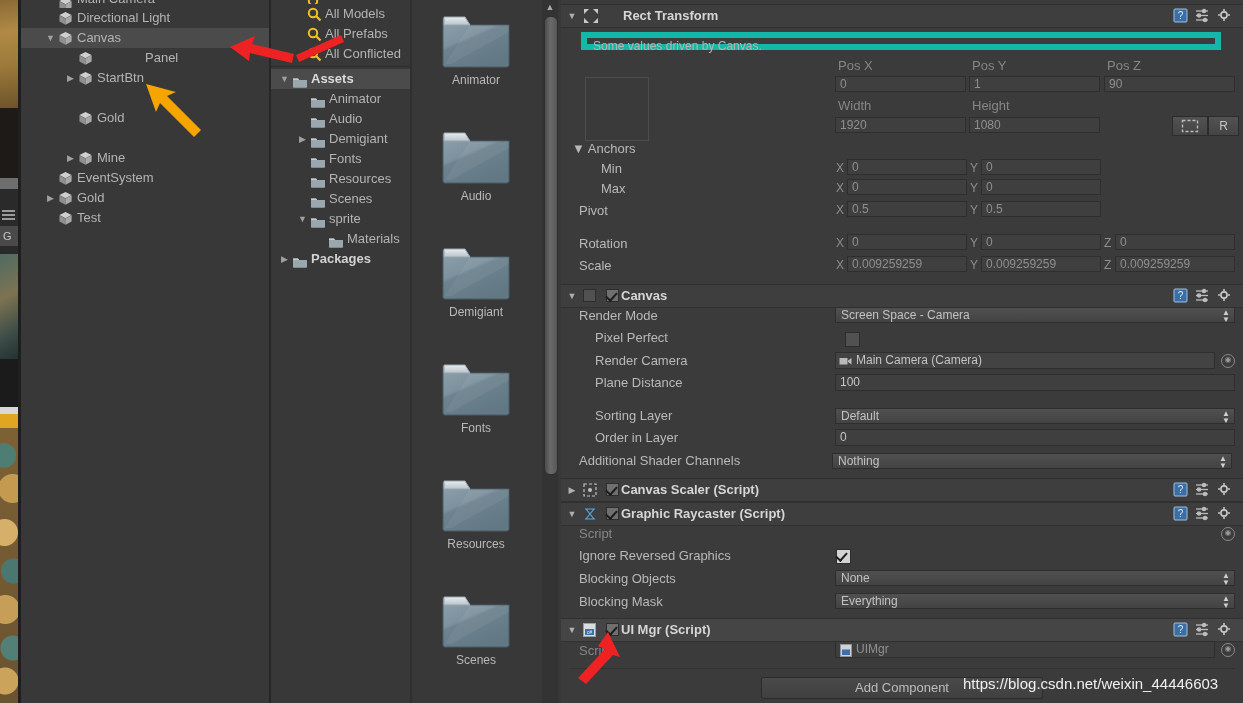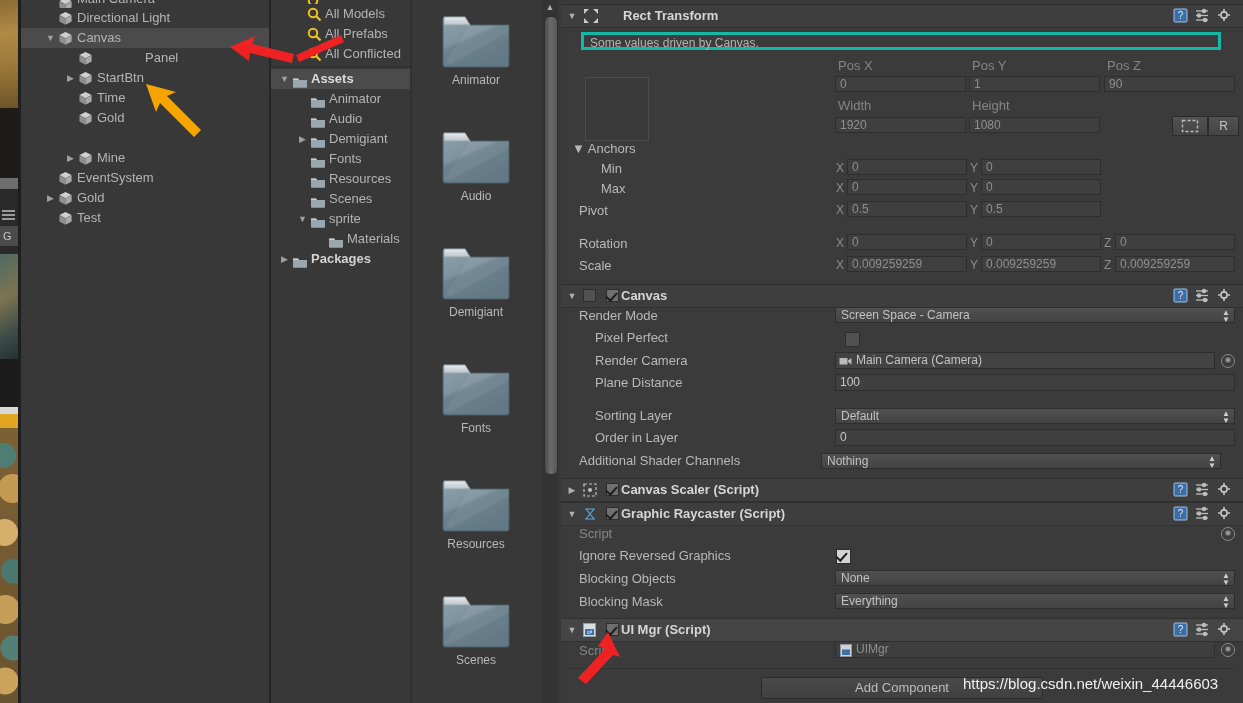--- a/index.html
+++ b/index.html
@@ -92,21 +92,21 @@
   .flabel.dim{color:#868686;}
   .field{position:absolute;height:16px;background:#3f3f3f;border:1px solid #2e2e2e;box-sizing:border-box;
          font-size:12px;color:#b7b7b7;line-height:14px;padding-left:4px;white-space:nowrap;overflow:hidden;}
   .field.dimtxt{color:#8f8f8f;}
   .field.tall{height:17px;line-height:15px;}
   .popup{position:absolute;height:16px;background:#4a4a4a;border:1px solid #2e2e2e;box-sizing:border-box;
          font-size:12px;color:#c2c2c2;line-height:14px;padding-left:5px;white-space:nowrap;overflow:hidden;
          background-image:linear-gradient(#505050,#434343);}
   .popup .updown{position:absolute;right:4px;top:1px;font-size:8px;color:#cfcfcf;line-height:7px;}
   .axis{position:absolute;font-size:12px;color:#8e8e8e;}
-  .infobox{position:absolute;height:18px;background:#3c3c3c;border:3px solid #14b8a6;box-sizing:border-box;
+  .infobox{position:absolute;height:18px;background:#3c3c3c;border:6px solid #14b8a6;box-sizing:border-box;
            font-size:12px;color:#b4b4b4;line-height:16px;padding-left:6px;}
   .anchorbox{position:absolute;background:#3a3a3a;border:1px solid #4d4d4d;}
   .blueRbtn{position:absolute;height:20px;background:linear-gradient(#525252,#444);
             border:1px solid #2c2c2c;box-sizing:border-box;}
   .objfield{position:absolute;height:17px;background:#434343;border:1px solid #2e2e2e;box-sizing:border-box;
             font-size:12px;color:#c3c3c3;line-height:15px;padding-left:20px;white-space:nowrap;overflow:hidden;}
   .objfield.dim{color:#8f8f8f;background:#3e3e3e;}
   .objdot{position:absolute;width:12px;height:12px;border:1px solid #8a8a8a;border-radius:50%;color:#9a9a9a;
           font-size:8px;text-align:center;line-height:10px;}
   .hr{position:absolute;height:1px;background:#323232;}
@@ -187,30 +187,20 @@
       <div class="row" style="position: absolute; left: 0px; right: 0px; top: 68px;">
         <div class="fold closed" style="left: 43px;"></div>
         <div class="cube" style="left: 57px;">
           <svg width="15" height="15" viewBox="0 0 16 16">
             <path d="M8 1 L14.5 4.3 L8 7.6 L1.5 4.3 Z" fill="#cfcfcf"></path>
             <path d="M1.5 4.6 L8 7.9 L8 14.6 L1.5 11.3 Z" fill="#8f8f8f"></path>
             <path d="M14.5 4.6 L8 7.9 L8 14.6 L14.5 11.3 Z" fill="#a9a9a9"></path>
           </svg>
         </div>
         <div class="lbl" style="left: 76px;">StartBtn</div>
-      </div>
-      <div class="row" style="position: absolute; left: 0px; right: 0px; top: 88px;">
-        <div class="cube" style="left: 57px;">
-          <svg width="15" height="15" viewBox="0 0 16 16">
-            <path d="M8 1 L14.5 4.3 L8 7.6 L1.5 4.3 Z" fill="#cfcfcf"></path>
-            <path d="M1.5 4.6 L8 7.9 L8 14.6 L1.5 11.3 Z" fill="#8f8f8f"></path>
-            <path d="M14.5 4.6 L8 7.9 L8 14.6 L14.5 11.3 Z" fill="#a9a9a9"></path>
-          </svg>
-        </div>
-        <div class="lbl" style="left: 76px;">Time</div>
       </div>
       <div class="row" style="position: absolute; left: 0px; right: 0px; top: 108px;">
         <div class="cube" style="left: 57px;">
           <svg width="15" height="15" viewBox="0 0 16 16">
             <path d="M8 1 L14.5 4.3 L8 7.6 L1.5 4.3 Z" fill="#cfcfcf"></path>
             <path d="M1.5 4.6 L8 7.9 L8 14.6 L1.5 11.3 Z" fill="#8f8f8f"></path>
             <path d="M14.5 4.6 L8 7.9 L8 14.6 L14.5 11.3 Z" fill="#a9a9a9"></path>
           </svg>
         </div>
         <div class="lbl" style="left: 76px;">Gold</div>
@@ -658,21 +648,21 @@
     <div class="flabel" style="left:34px;top:408px;text-align:right;">Sorting Layer</div>
     <div class="popup" style="left:274px;top:408px;width:400px;">
       <span>Default</span>
       <span class="updown">▲<br>▼</span>
     </div>
 
     <div class="flabel" style="left:34px;top:430px;">Order in Layer</div>
     <div class="field tall" style="left:274px;top:429px;width:400px;color:#c6c6c6;">0</div>
 
     <div class="flabel" style="left:18px;top:453px;">Additional Shader Channels</div>
-    <div class="popup" style="left:260px;top:453px;width:400px;">
+    <div class="popup" style="left:271px;top:453px;width:400px;">
       <span>Nothing</span>
       <span class="updown">▲<br>▼</span>
     </div>
 
     <div class="comp-head" style="top:478px;">
       <div class="arrow-f">▶</div>
       <span style="position:absolute;left:22px;top:4px;">
         <svg width="14" height="14" viewBox="0 0 14 14" fill="none" stroke="#c2c2c2" stroke-width="1.2">
             <rect x="1" y="1" width="12" height="12" stroke-dasharray="3 2"></rect>
             <circle cx="7" cy="7" r="2" fill="#c2c2c2" stroke="none"></circle>

